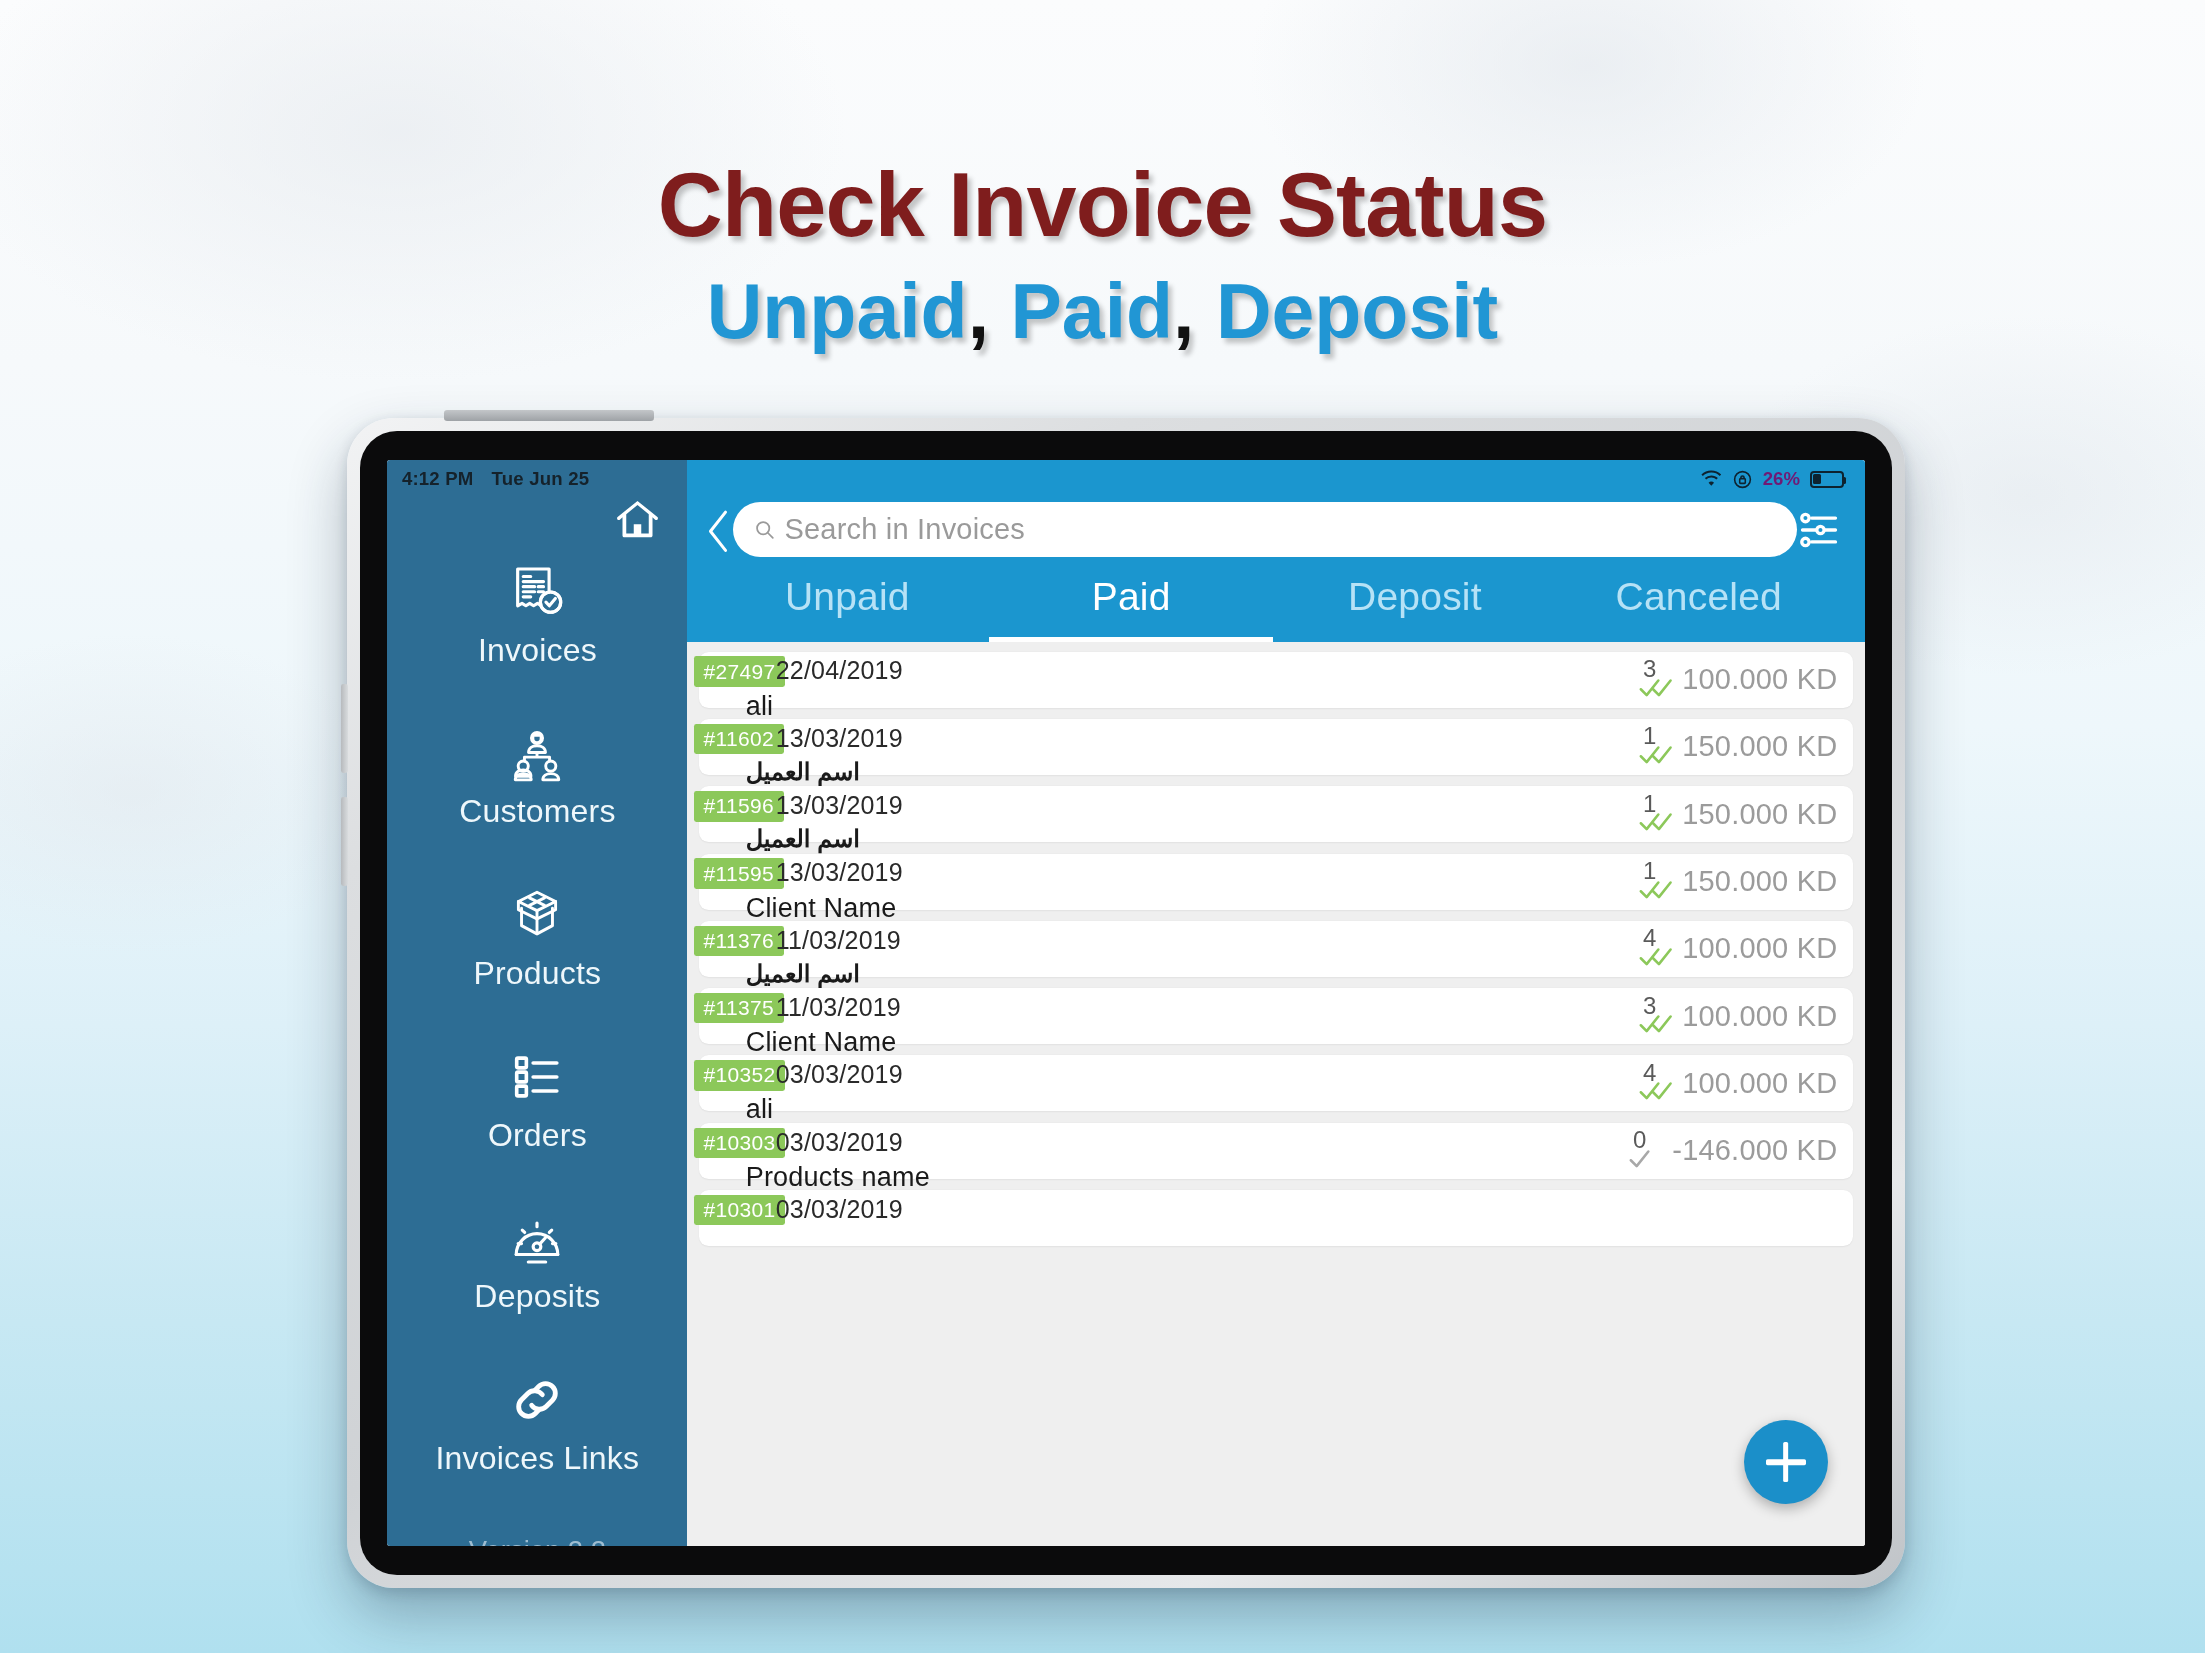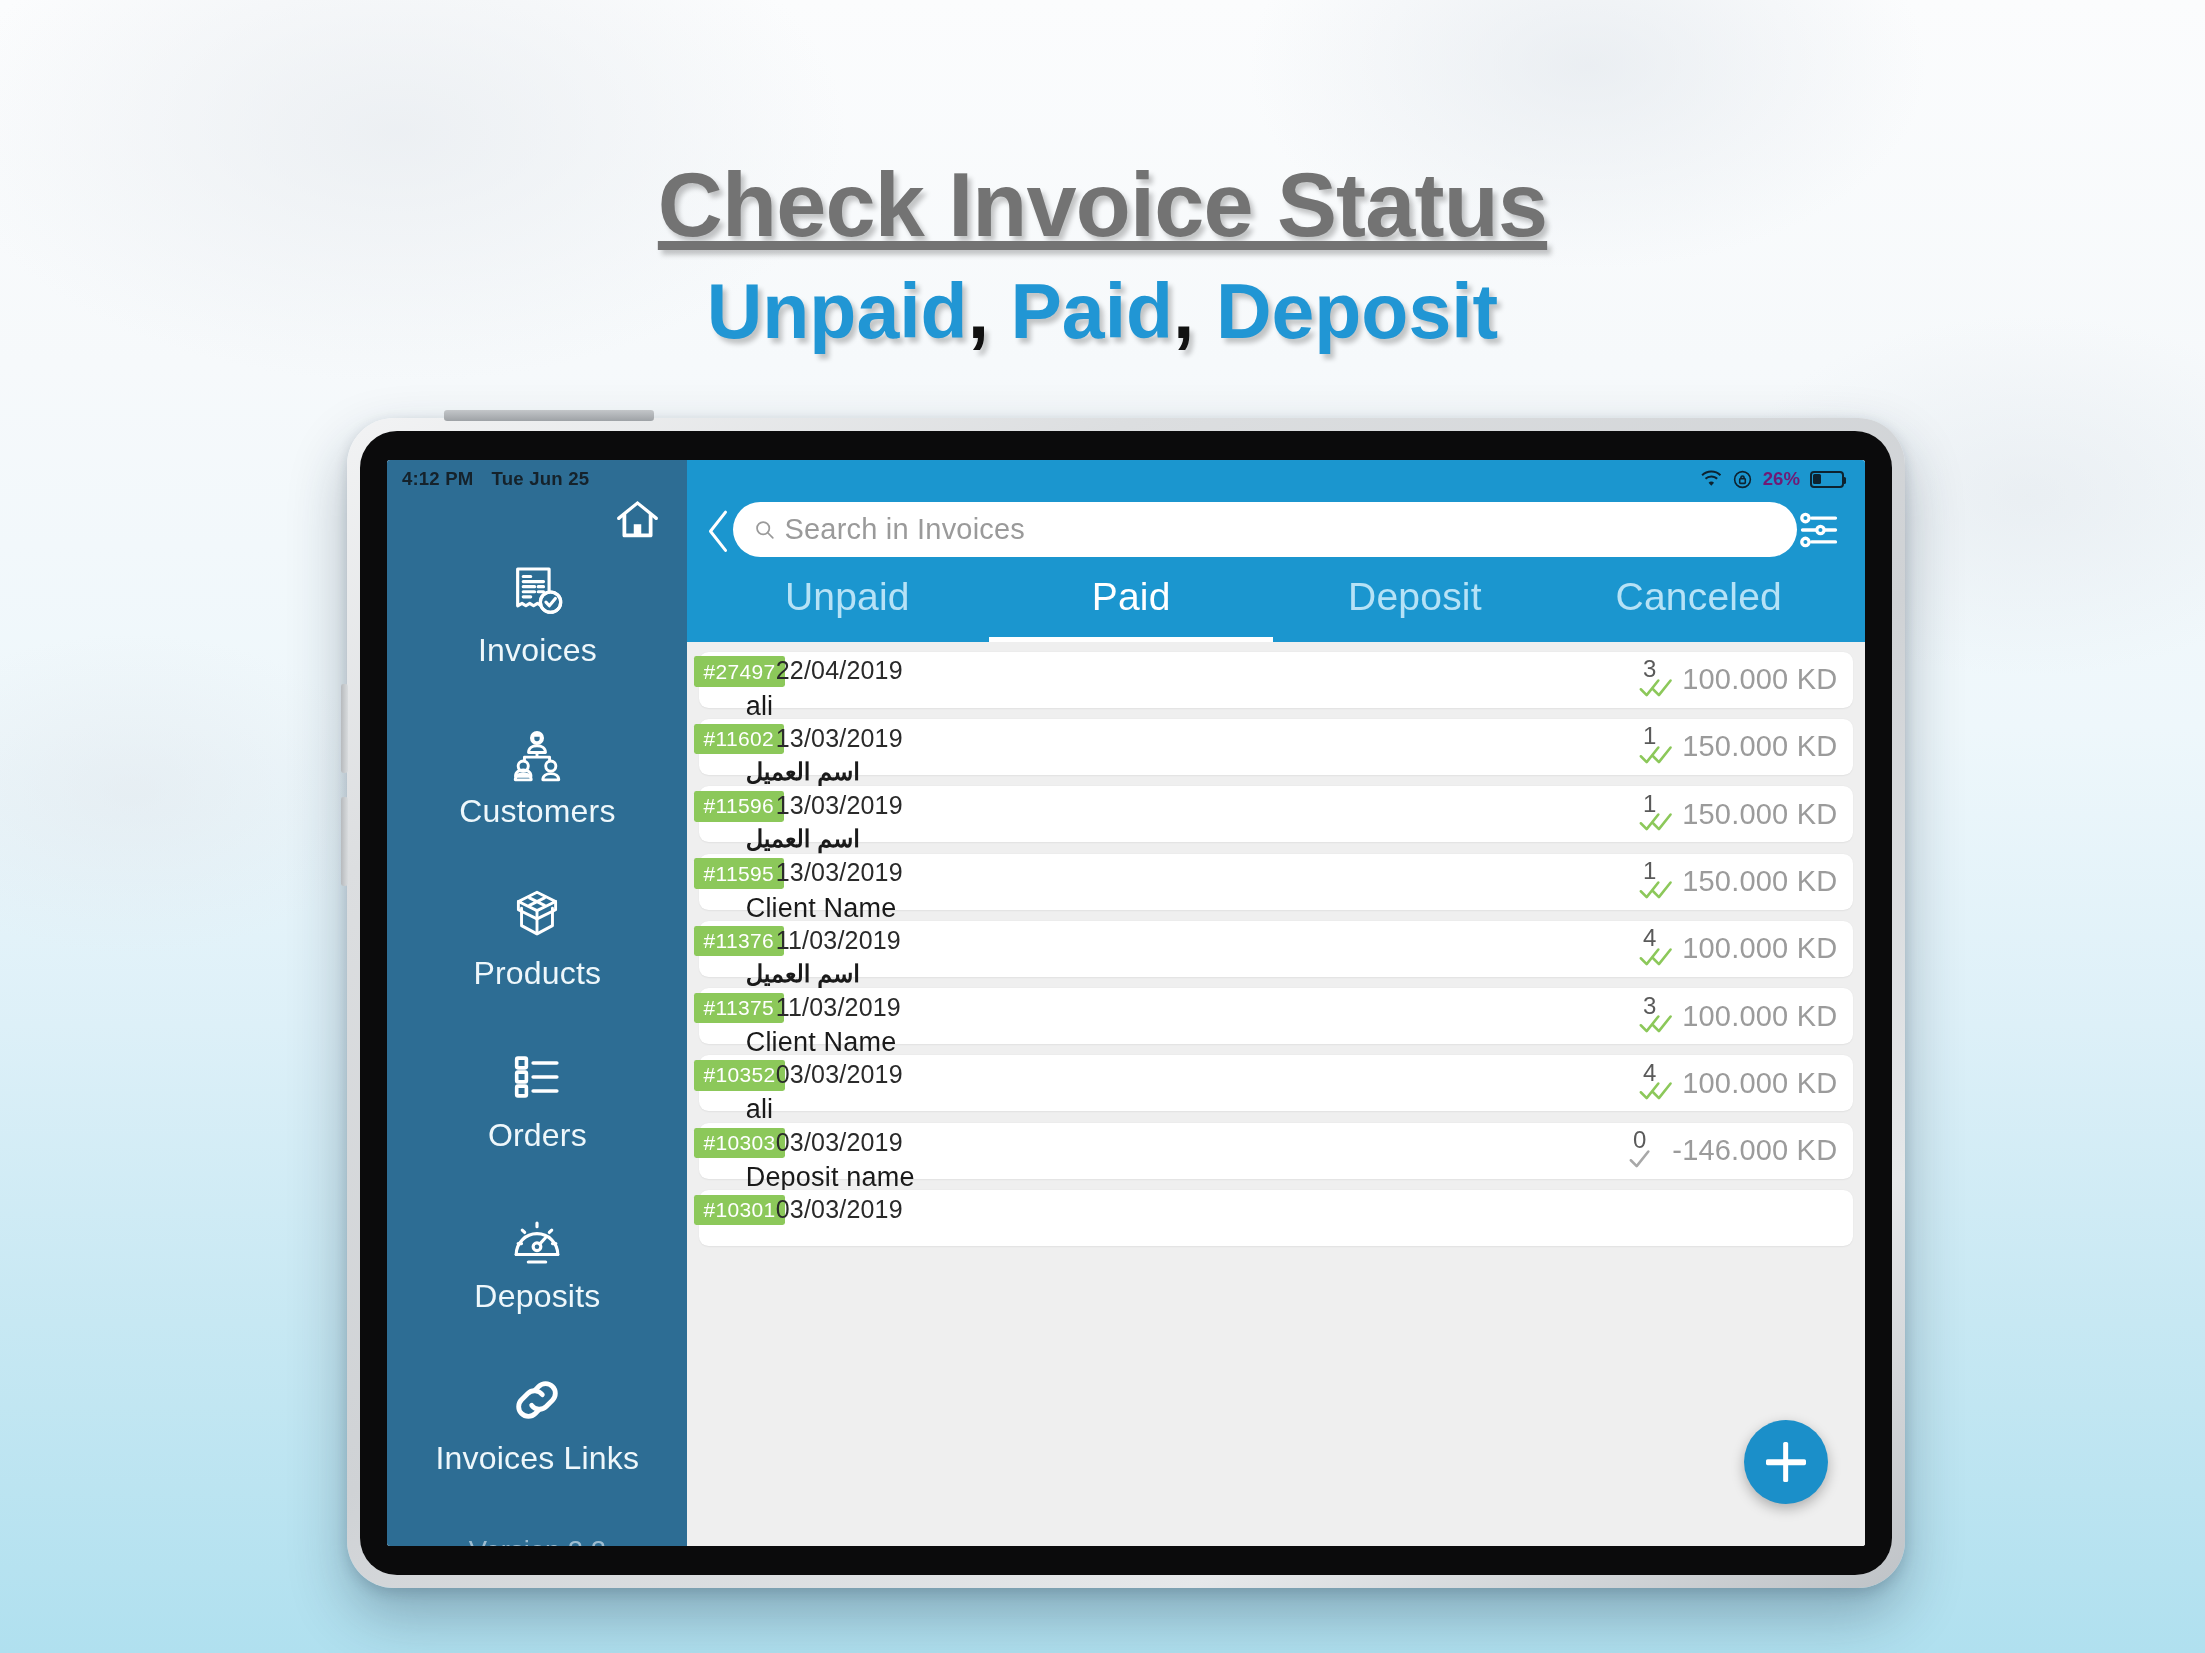--- a/index.html
+++ b/index.html
@@ -11,22 +11,22 @@
       radial-gradient(ellipse 565px 339px at 72% 4%, rgba(228,233,238,0.7) 0%, rgba(255,255,255,0) 60%),
       radial-gradient(ellipse 484px 291px at 92% 30%, rgba(226,231,236,0.55) 0%, rgba(255,255,255,0) 62%),
       radial-gradient(ellipse 420px 258px at 6% 48%, rgba(226,231,236,0.5) 0%, rgba(255,255,255,0) 62%),
       linear-gradient(to bottom, #fbfcfd 0%, #f6f9fb 22%, #eef7fb 44%, #ddf0f8 62%, #c7e8f3 80%, #b0e0ef 100%);
     position:relative;
   }
 
   
   .headline { position:absolute; top:158px; left:0; width:100%; text-align:center; }
   .headline .h1 {
-    font-size:90px; font-weight:bold; color:#737373; letter-spacing:-0.8px;
-    line-height:1.05; text-shadow:4px 4.8px 5.7px rgba(0,0,0,0.22);text-decoration:underline;
+    font-size:90px; font-weight:bold; color:#7f1d1d; letter-spacing:-0.8px;
+    line-height:1.05; text-shadow:4px 4.8px 5.7px rgba(0,0,0,0.22);
   }
   .headline .h2 {
     margin-top:18px; font-size:77px; font-weight:bold; color:#2196d4;
     line-height:1.05; text-shadow:4px 4.8px 5.7px rgba(0,0,0,0.22);
   }
   .headline .h2 .sep { color:#111; }
 
   
   .tablet {
     position:absolute; left:347px; top:418px; width:1558px; height:1170px;
@@ -448,21 +448,21 @@
                       <path d="M12.5 10.5 17.5 15.5 27.5 3"></path>
                     </svg></span>
               </span>
               <span class="amount">100.000 KD</span>
             </span>
           </div>
 
           <div class="row">
             <span class="badge">#10303</span>
             <span class="date">03/03/2019</span>
-            <span class="client">Deposit name</span>
+            <span class="client">Products name</span>
             <span class="right">
               <span class="cnt-wrap">
                 <span class="cnt">0</span>
                 <span><svg viewBox="0 0 30 18" fill="none" stroke="#a8a8a8" stroke-width="2.2" stroke-linecap="round" stroke-linejoin="round">
                       <path d="M2 10.5 7 15.5 17 3"></path>
                     </svg></span>
               </span>
               <span class="amount">-146.000 KD</span>
             </span>
           </div>

